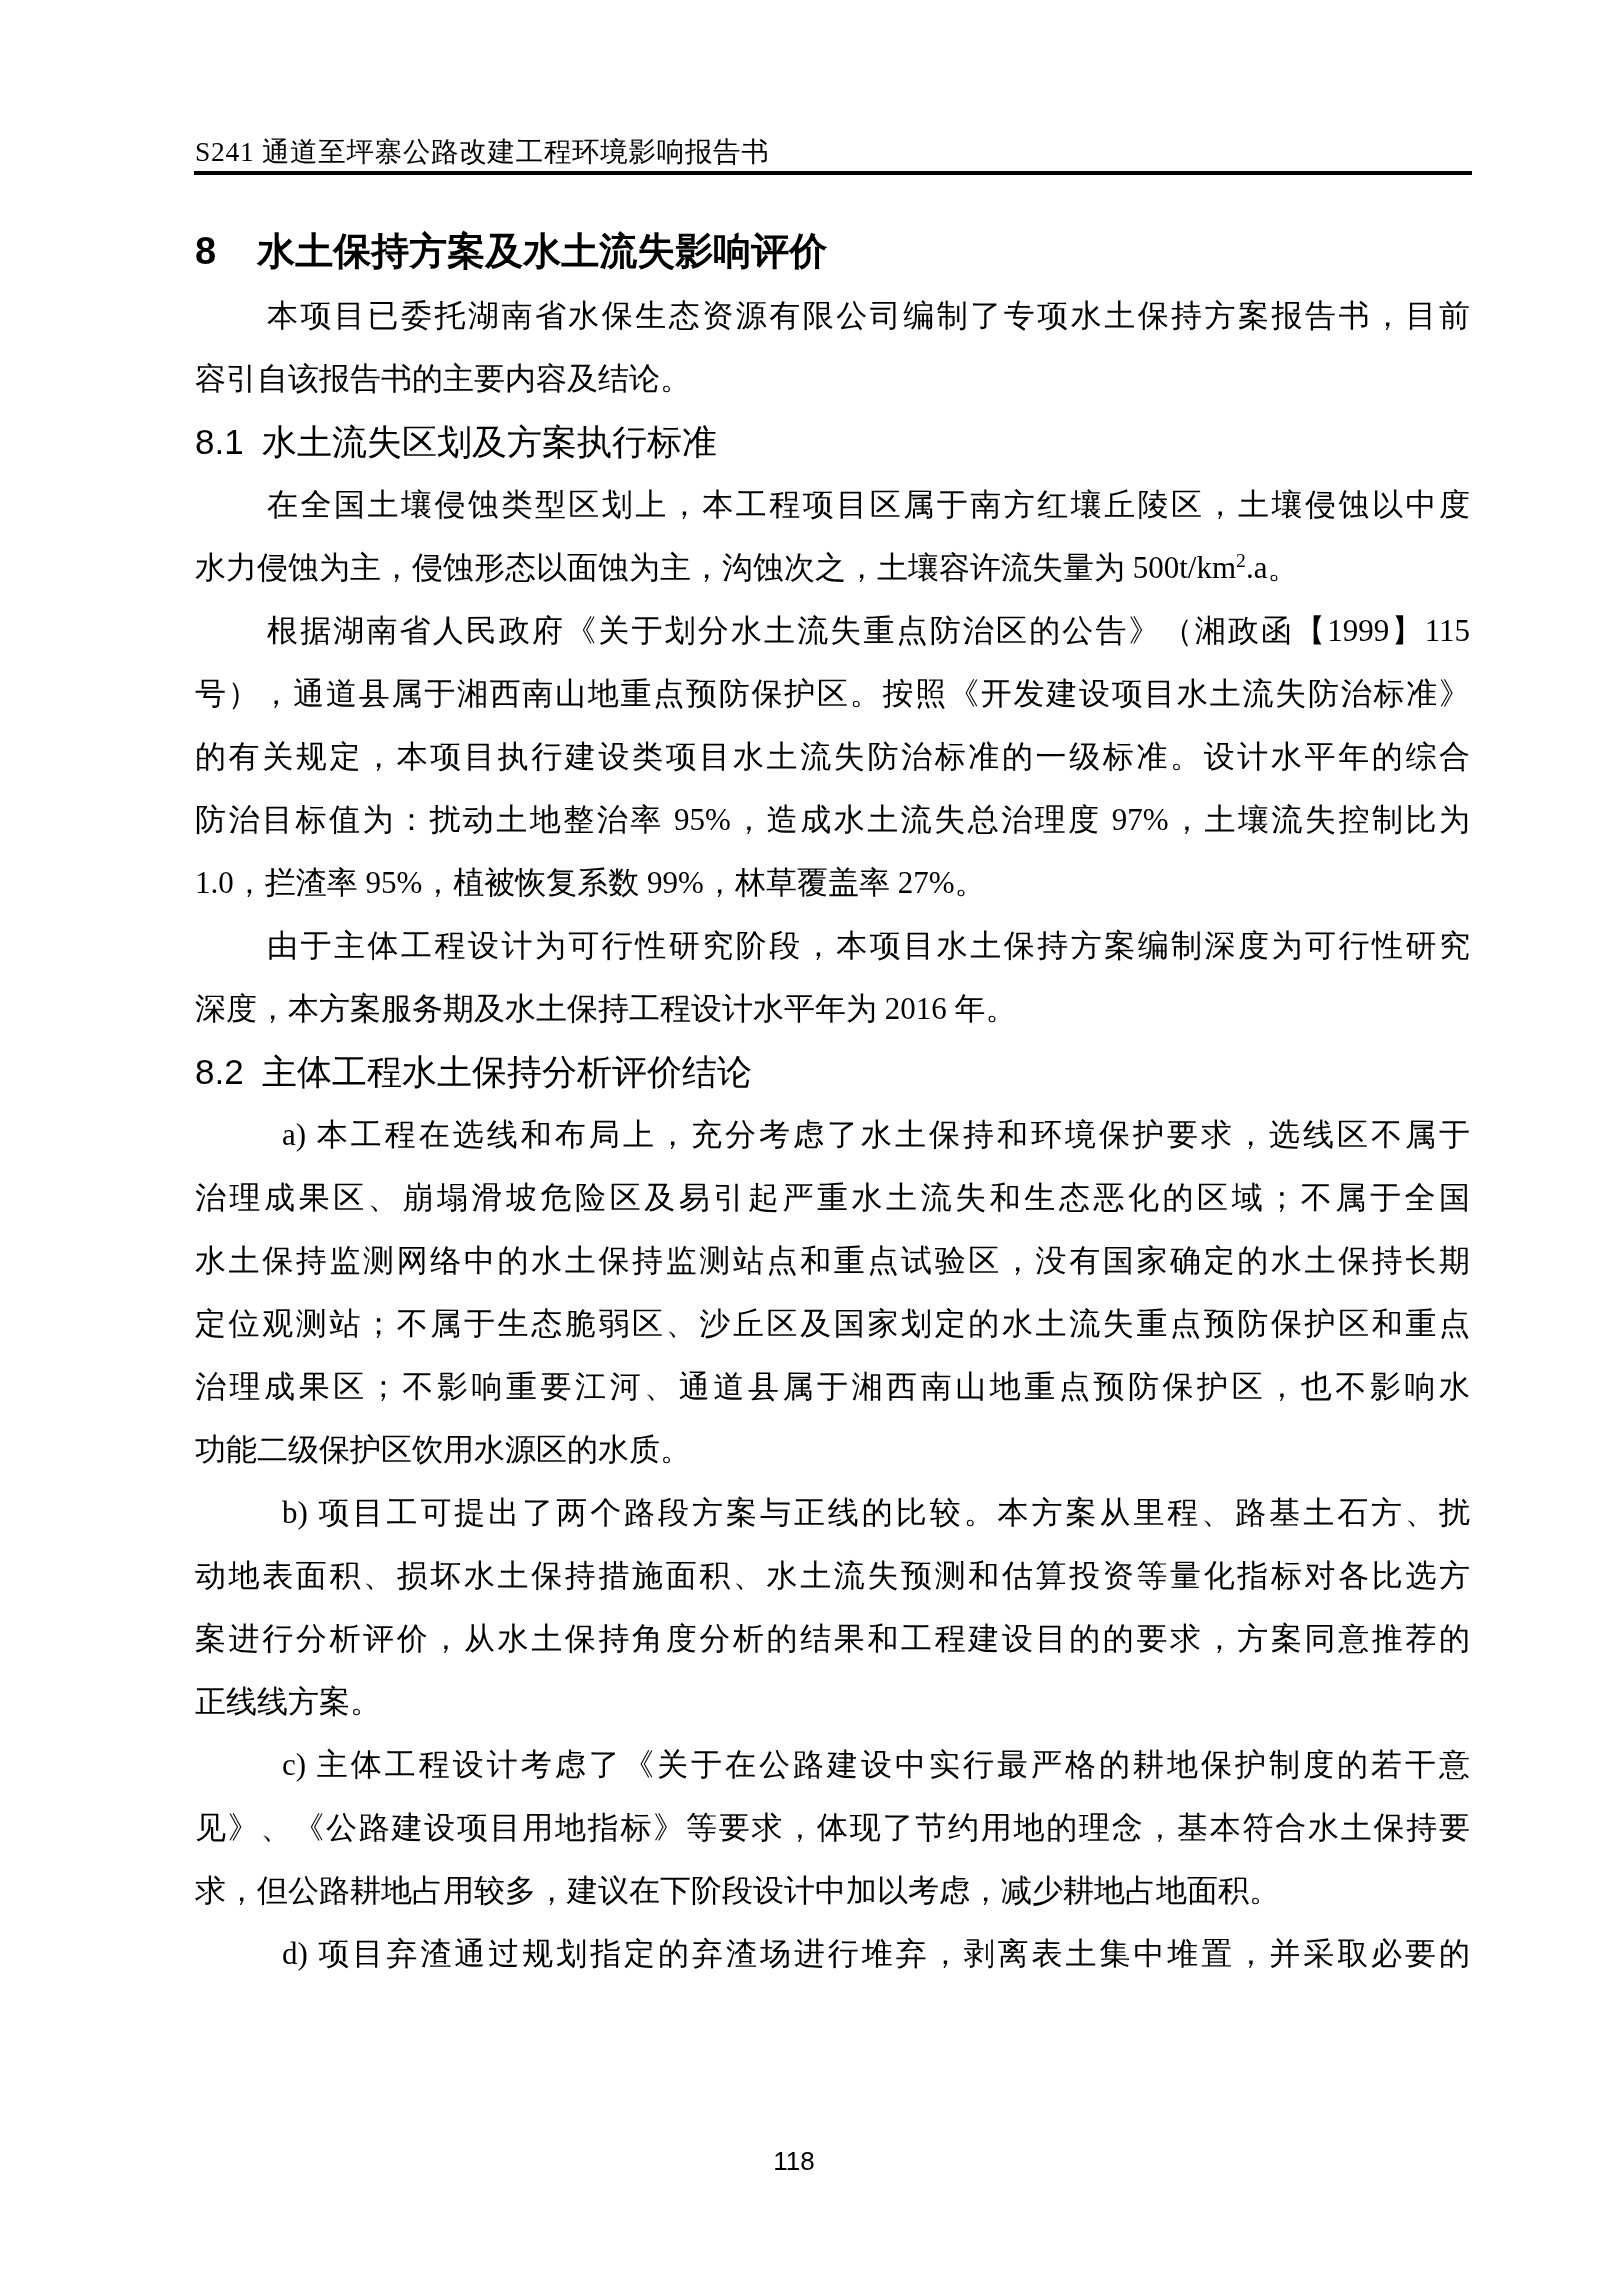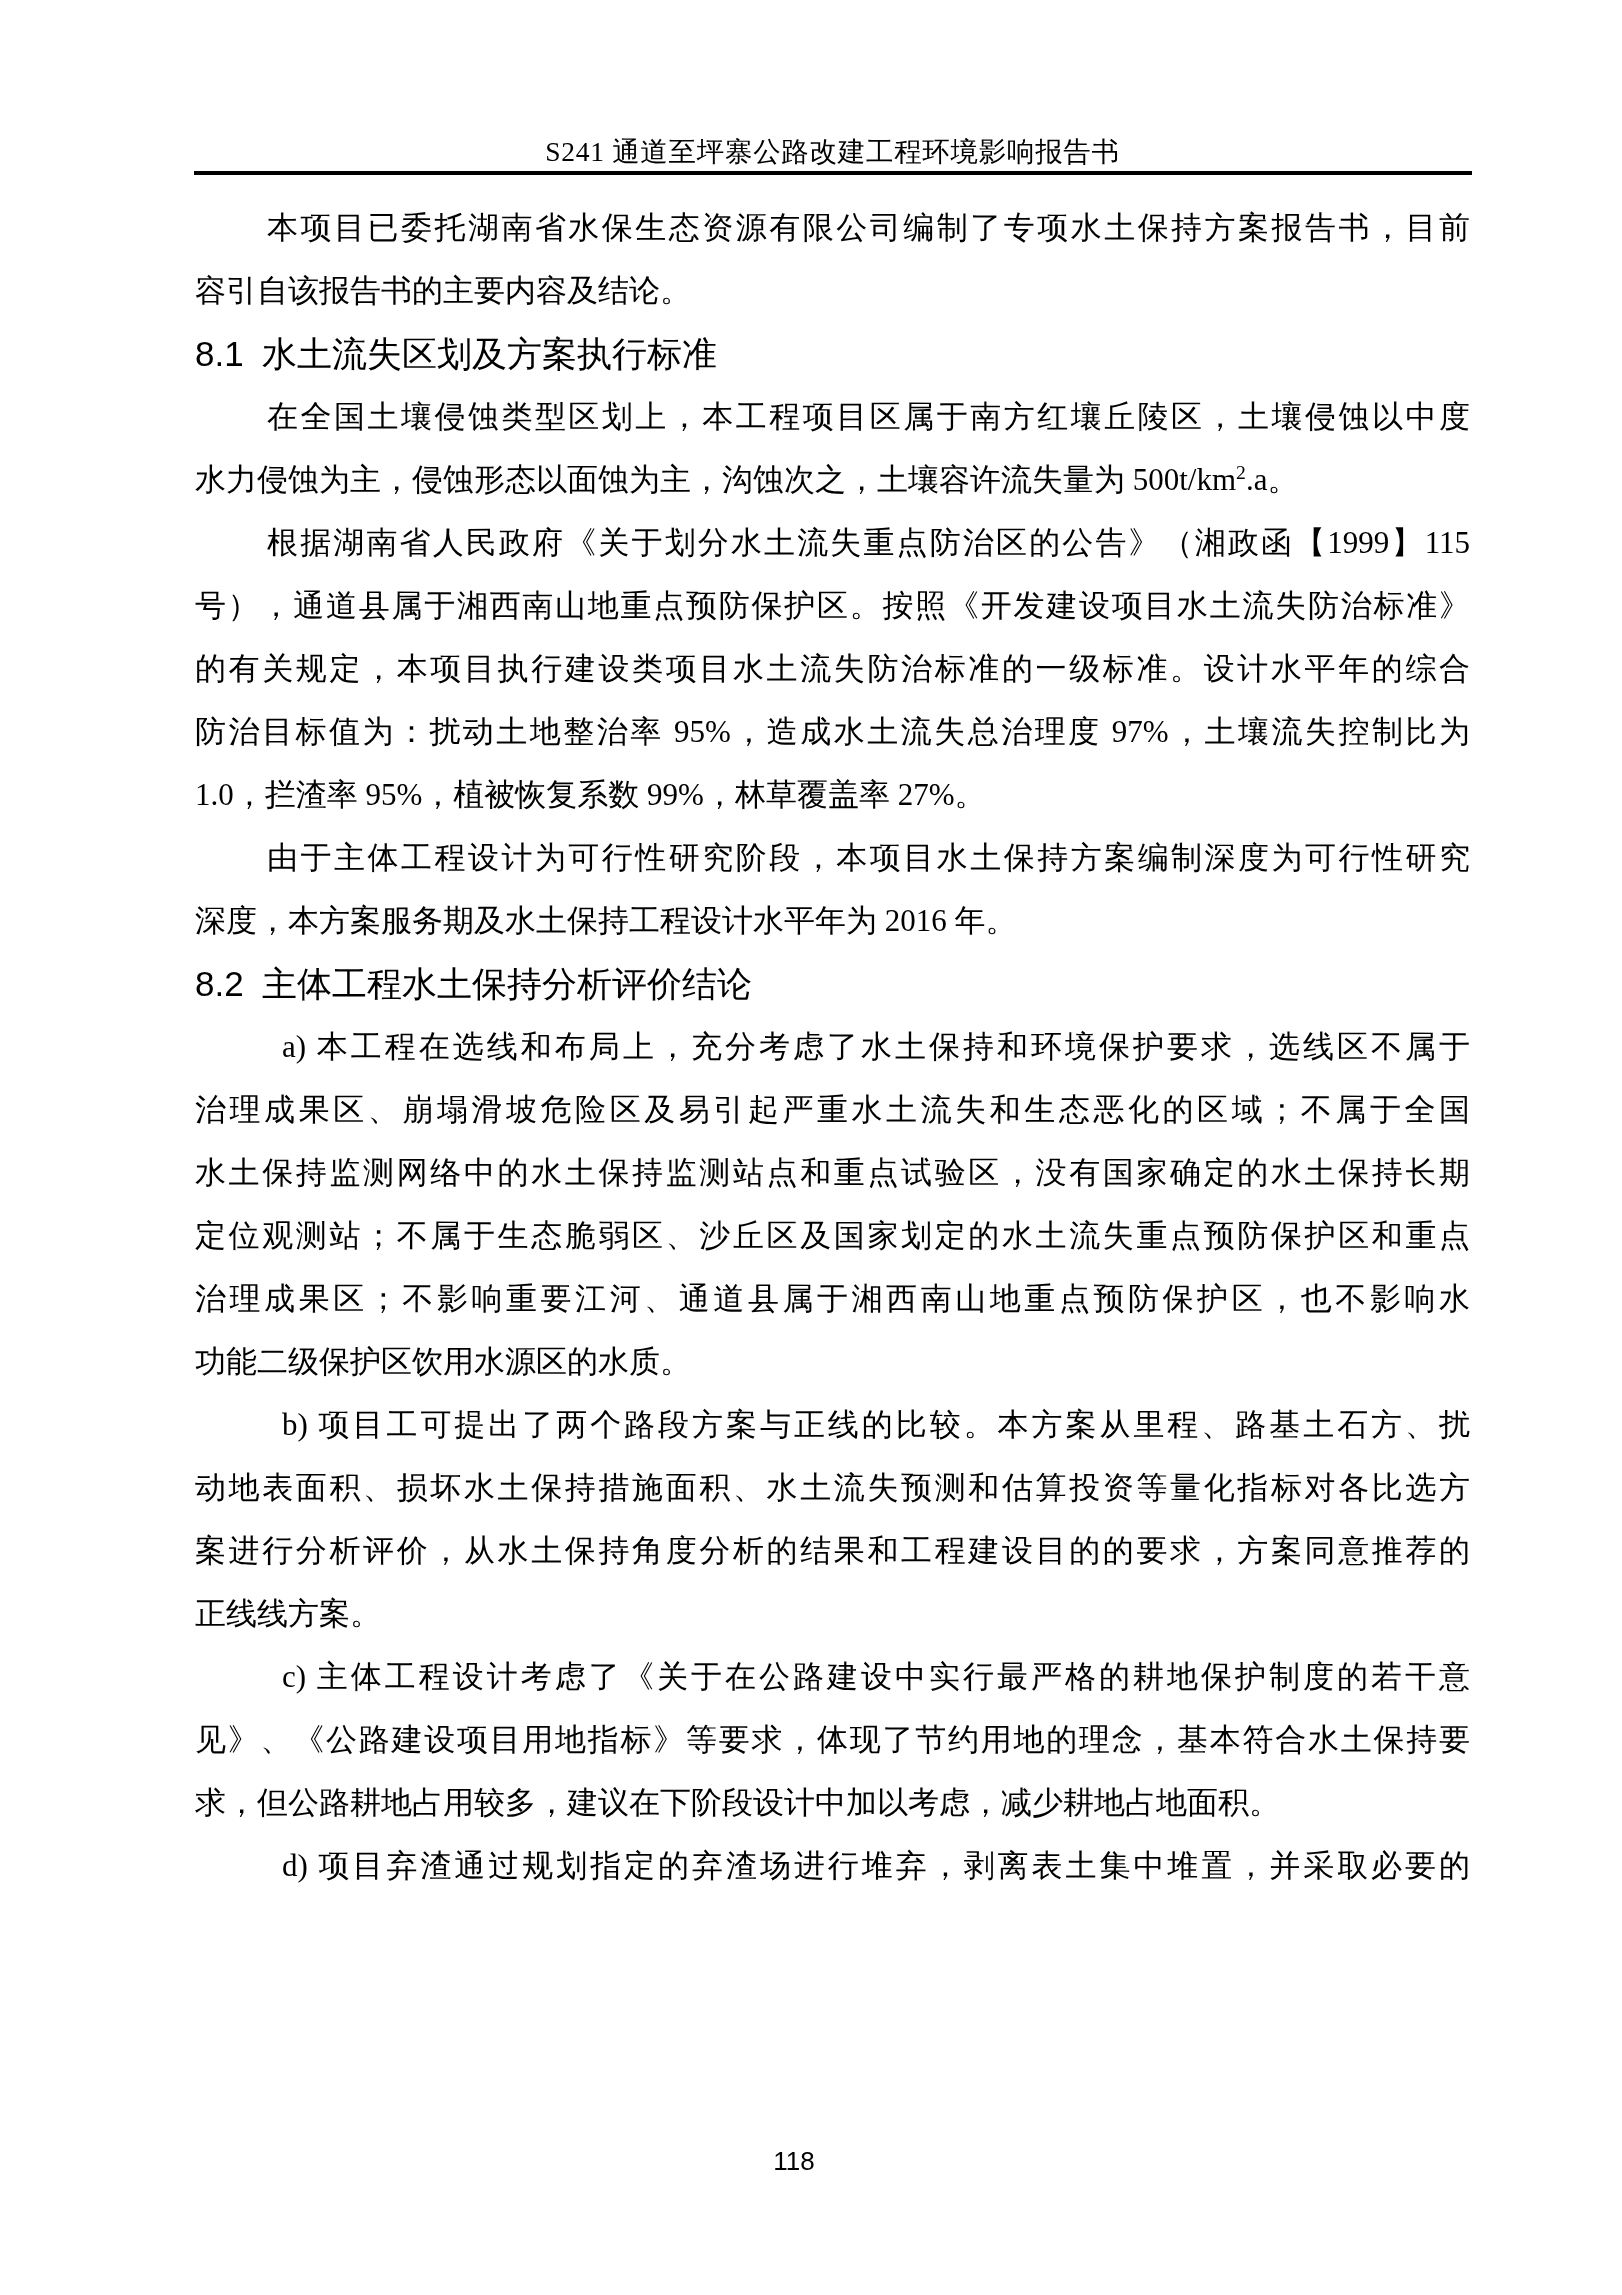--- a/index.html
+++ b/index.html
@@ -6,21 +6,21 @@
   body {
     width: 1622px; height: 2295px;
     background: #ffffff;
     color: #000000;
     font-family: "Liberation Serif", "DejaVu Serif", serif;
     position: relative;
   }
   .page { position: absolute; inset: 0; }
   .page-header {
     position: absolute; top: 135px; left: 195px; width: 1275px;
-    text-align: center; font-size: 27.5px; line-height: 33px;
+    text-align: left; font-size: 27.5px; line-height: 33px;
     letter-spacing: 0.7px;
   }
   .rule {
     position: absolute; top: 171px; left: 194px; width: 1278px; height: 3.9px;
     background: #000000;
   }
   .content {
     position: absolute; left: 195px; top: 196px; width: 1275px;
   }
   .h1 {
@@ -53,20 +53,21 @@
 </head>
 <body>
 
 <div class="page">
 
   <div class="page-header">S241 通道至坪寨公路改建工程环境影响报告书</div>
   <div class="rule"></div>
 
   <div class="content">
 
+    <div class="h1"><span class="num">8</span><span>水土保持方案及水土流失影响评价</span></div>
 
     <div>
       <div class="ln ind">本项目已委托湖南省水保生态资源有限公司编制了专项水土保持方案报告书，目前</div>
       <div class="ln end">容引自该报告书的主要内容及结论。</div>
     </div>
 
     <div class="h2"><span class="num">8.1</span><span>水土流失区划及方案执行标准</span></div>
 
     <div>
       <div class="ln ind">在全国土壤侵蚀类型区划上，本工程项目区属于南方红壤丘陵区，土壤侵蚀以中度</div>

